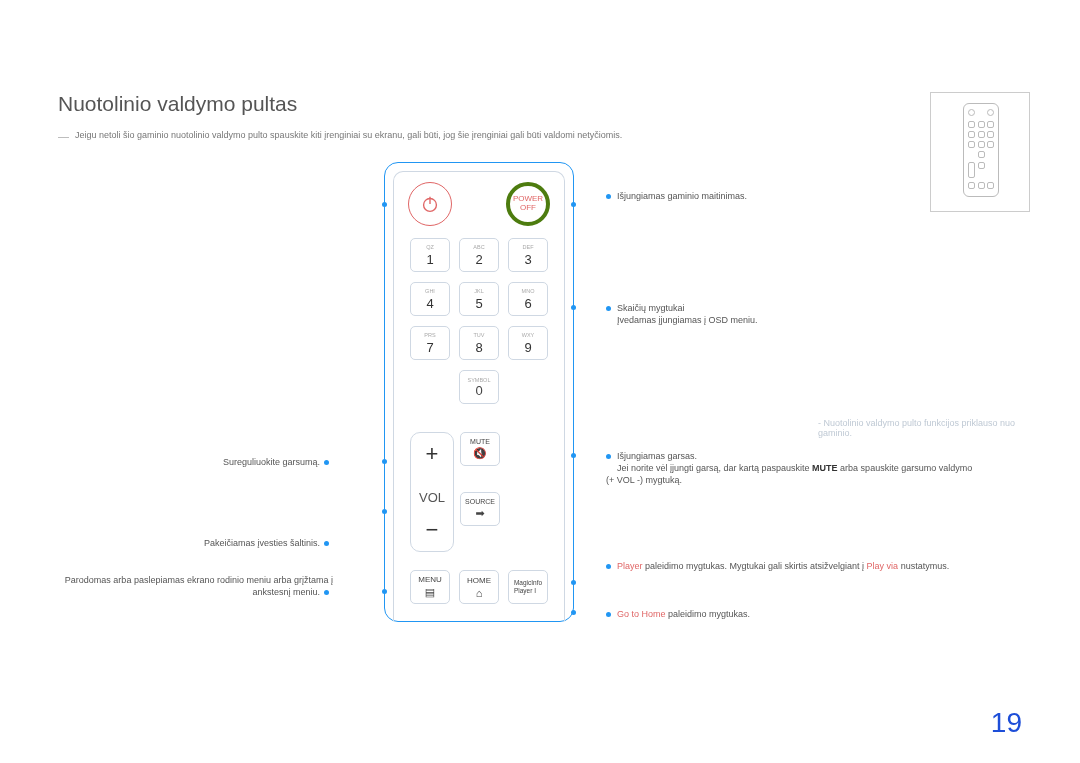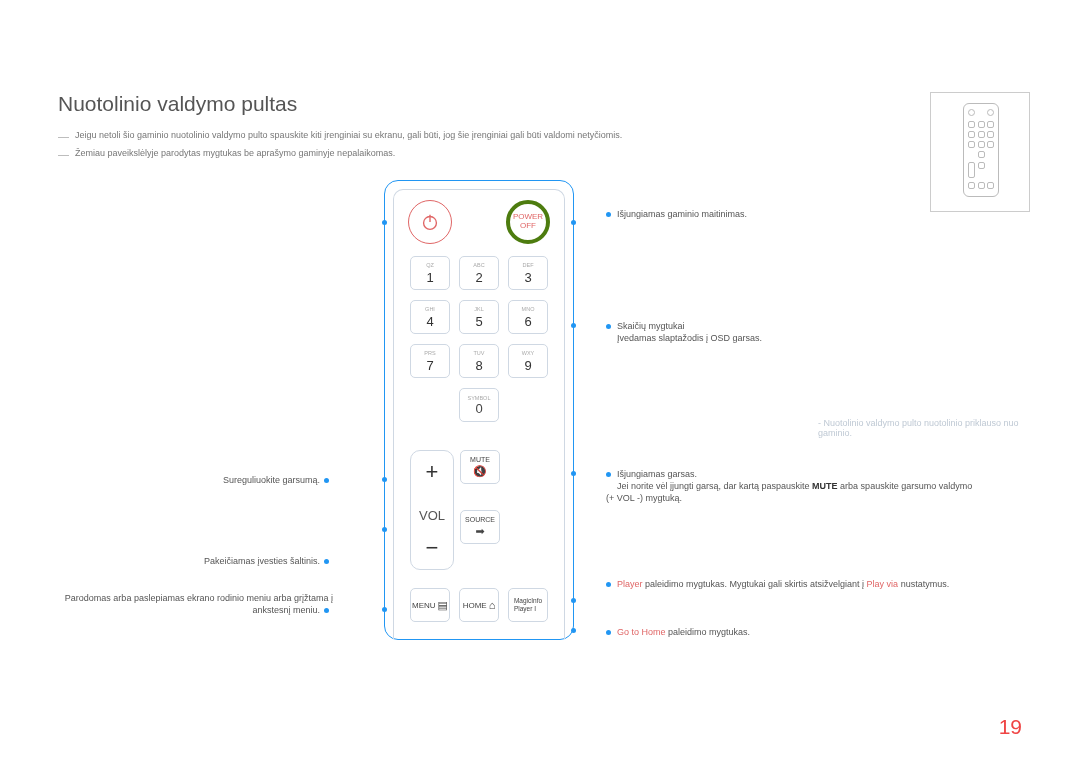--- a/index.html
+++ b/index.html
@@ -27,55 +27,52 @@
   .num { width: 40px; height: 34px; border-radius:5px; flex-direction:column; }
   .num .t { font-size:5.5px; color:#aaa; margin-bottom:2px; }
   .num .n { font-size:13px; color:#333; }
   .sym { width: 40px; height: 34px; border-radius:5px; flex-direction:column; }
   .sym .t{ font-size:5.5px; color:#aaa;} .sym .n{font-size:13px;}
   .vol { position:absolute; width: 44px; height: 120px; border:1px solid #cfd8e3; border-radius:10px; display:flex; flex-direction:column; align-items:center; justify-content:space-between; padding:10px 0; }
   .vol .plus, .vol .minus { font-size:22px; color:#333; line-height:1; }
   .vol .mid { font-size:13px; color:#555;margin-top:10px; }
   .smallbtn { width: 40px; height: 34px; border-radius:5px; flex-direction:column; gap:2px; }
   .smallbtn .t{font-size:7px;}
-  .menu-btn { width:40px; height:34px; border-radius:5px; flex-direction:row; gap:2px;}
+  .menu-btn { width:40px; height:34px; border-radius:5px; flex-direction:column; gap:2px;}
   .tiny-icon{font-size:11px;}
   .leader-dot{position:absolute;width:5px;height:5px;border-radius:50%;background:#2196F3;}
   
   .side-box{position:absolute; right:50px; top:92px; width:100px; height:120px; border:1px solid #ccc;}
   .mini-remote{position:absolute; left:32px; top:10px; width:36px; height:94px; border:1px solid #bbb; border-radius:6px;}
   .mini-remote .r{position:absolute; left:4px; right:4px; display:flex; justify-content:space-between;}
   .mini-remote .c{width:7px;height:7px;border:1px solid #bbb;border-radius:2px;}
   .mini-remote .rc .c{border-radius:50%;}
   .side-note{position:absolute; right:52px; top:418px; width:210px; font-size:9px; color:#bfc9d4;}
   .side-note::before{content:"- "; color:#bfc9d4;}
-  .page-num{position:absolute; right:58px; bottom:24px; font-size:21px; color:#ef4444; font-weight:300;}
+  .page-num{position:absolute; right:58px; bottom:24px; font-size:28px; color:#1d4ed8; font-weight:300;}
 </style>
 </head>
 <body>
 
 <div class="page">
   <h1>Nuotolinio valdymo pultas</h1>
   <div class="dash-note">
       <span>Jeigu netoli šio gaminio nuotolinio valdymo pulto spauskite kiti įrenginiai su ekranu, gali būti, jog šie įrenginiai gali būti valdomi netyčiomis.</span>
     </div>
-  <div class="dash-note">
-      <span>Žemiau paveikslėlyje parodytas mygtukas be aprašymo gaminyje nepalaikomas.</span>
-    </div>
 
   <div class="main-area">
 
     <div class="label label-left" style="left:0; top:294px; width:275px;"><span>Sureguliuokite garsumą.</span><span class="dot"></span></div>
     <div class="label label-left" style="left:0; top:344px; width:275px;margin-top:31px;"><span>Pakeičiamas įvesties šaltinis.</span><span class="dot"></span></div>
     <div class="label label-left" style="left:0; top:412px; width:275px;"><span>Parodomas arba paslepiamas ekrano rodinio meniu arba grįžtama į ankstesnį meniu.</span><span class="dot"></span></div>
 
     <div class="label" style="left:548px; top:28px; width:360px;"><span class="dot-right"></span><span>Išjungiamas gaminio maitinimas.</span></div>
     <div class="label" style="left:548px; top:140px; width:360px;">
       <span class="dot-right"></span><span>Skaičių mygtukai</span><br>
-      <span style="margin-left:11px;">Įvedamas slaptažodis į OSD garsas.</span>
+      <span style="margin-left:11px;">Įvedamas įjungiamas į OSD meniu.</span>
     </div>
     <div class="label" style="left:548px; top:398px; width:360px;">
       <span class="dot-right"></span><span class="red">Player</span><span> paleidimo mygtukas. Mygtukai gali skirtis atsižvelgiant į </span><span class="red">Play via</span><span> nustatymus.</span>
     </div>
     <div class="label" style="left:548px; top:288px; width:370px;">
       <span class="dot-right"></span><span>Išjungiamas garsas.</span><br>
       <span style="margin-left:11px;"><span>Jei norite vėl įjungti garsą, dar kartą paspauskite </span><span class="bold">MUTE</span><span> arba spauskite garsumo valdymo (+ VOL -) mygtuką.</span></span>
     </div>
     <div class="label" style="left:548px; top:446px; width:360px;">
       <span class="dot-right"></span><span class="red">Go to Home</span><span> paleidimo mygtukas.</span>
@@ -216,15 +213,15 @@
         <span class="c"></span>
         <span class="c" style="visibility:hidden;"></span>
       </div>
     <div class="r" style="top:78px;">
         <span class="c"></span>
         <span class="c"></span>
         <span class="c"></span>
       </div>
   </div>
 </div>
-<div class="side-note">Nuotolinio valdymo pulto nuotolinio priklauso nuo gaminio.</div>
+<div class="side-note">Nuotolinio valdymo pulto funkcijos priklauso nuo gaminio.</div>
 
 <div class="page-num">19</div>
 
 </body></html>

